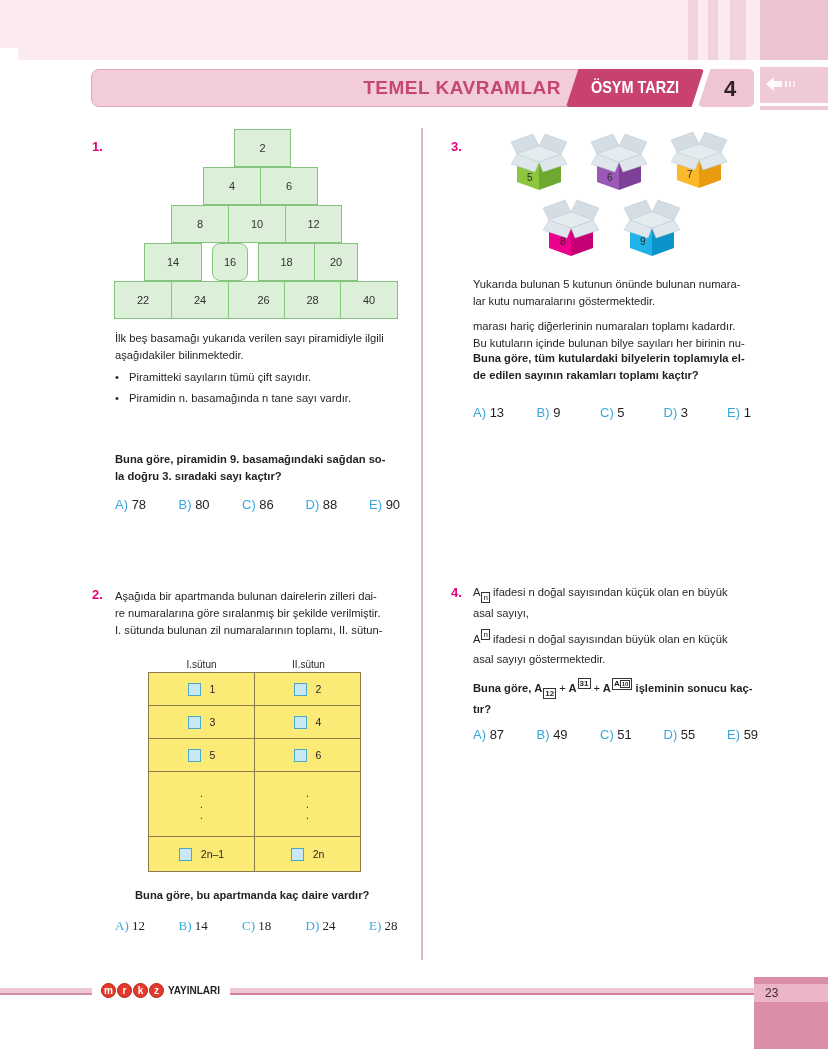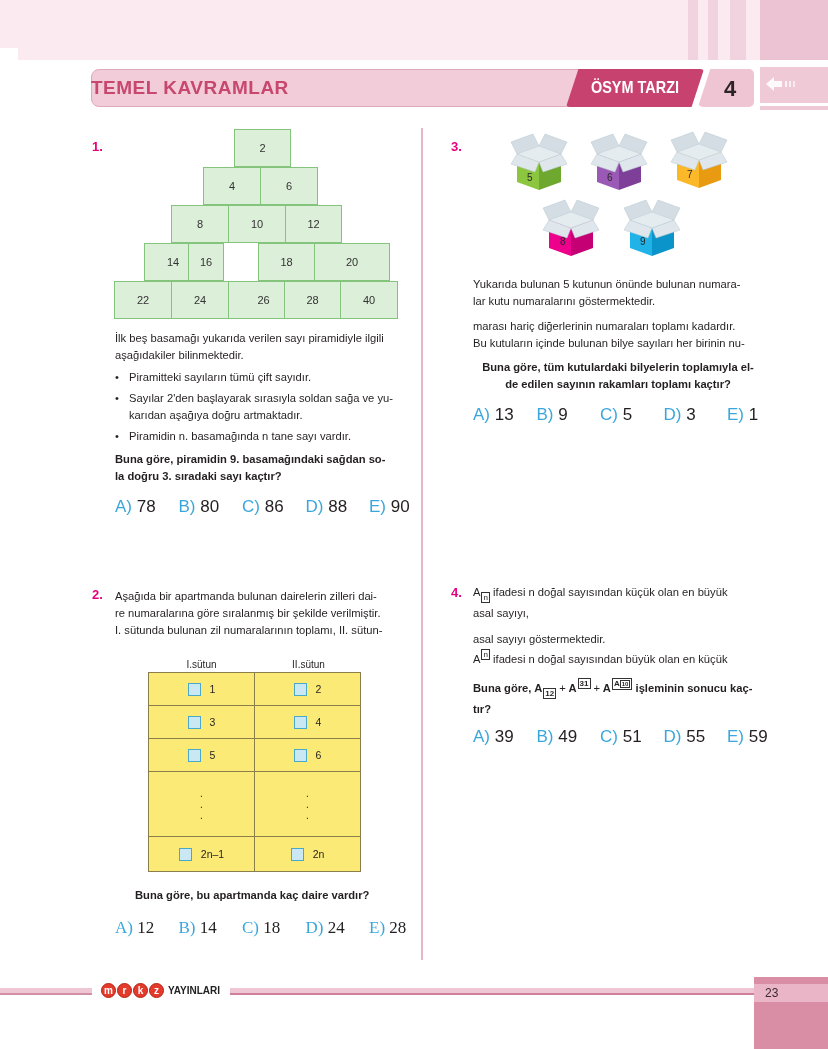--- a/index.html
+++ b/index.html
@@ -8,21 +8,21 @@
 
   
   .top-band { position: absolute; left: 0; top: 0; width: 828px; height: 60px; background: #fbeaf0; }
   .top-band-notch { position: absolute; left: 0; top: 48px; width: 18px; height: 12px; background: #ffffff; }
   .stripe { position: absolute; top: 0; height: 60px; background: #f0d3de; }
   .top-right-block { position: absolute; left: 760px; top: 0; width: 68px; height: 60px; background: #ecc3d2; }
 
   
   .header-pill { position: absolute; left: 91px; top: 69px; width: 497px; height: 38px; background: #f2ccd8;
     border: 1px solid #e0a9bb; border-radius: 8px; }
-  .header-title { position: absolute; left: 91px; top: 69px; width: 470px; height: 28px; line-height: 38px; text-align: left;
+  .header-title { position: absolute; left: 91px; top: 69px; width: 470px; height: 28px; line-height: 38px; text-align: right;
     font-size: 19px; font-weight: bold; color: #c6476f; letter-spacing: 0.5px; }
   .osym-tab { position: absolute; left: 566px; top: 69px; width: 138px; height: 38px; background: #c8426f;
     clip-path: polygon(9% 0, 100% 0, 91% 100%, 0 100%); border-radius: 4px; }
   .osym-label { position: absolute; left: 566px; top: 69px; width: 138px; height: 38px; line-height: 38px; text-align: center;
     color: #ffffff; font-weight: bold; font-size: 17px; transform: scaleX(0.85); }
   .num-tab { position: absolute; left: 698px; top: 69px; width: 56px; height: 38px; background: #efc5d3;
     clip-path: polygon(22% 0, 100% 0, 100% 100%, 0 100%); border-radius: 5px; }
   .num-label { position: absolute; left: 708px; top: 69px; width: 44px; height: 38px; line-height: 40px; text-align: center;
     font-size: 22px; font-weight: bold; color: #2b2325; }
   .arrow-block { position: absolute; left: 760px; top: 67px; width: 68px; height: 36px; background: #efc9d6; }
@@ -32,21 +32,21 @@
   
   .col-divider { position: absolute; left: 421px; top: 128px; width: 2px; height: 832px; background: #e7b6c6; }
 
   
   .qnum { position: absolute; font-weight: bold; font-size: 13px; color: #e6007e; }
   .para { position: absolute; font-size: 11.2px; line-height: 17px; color: #231f20; }
   .para.bold { font-weight: bold; }
   .bullets { position: absolute; list-style: none; font-size: 11.2px; line-height: 17px; }
   .bullets li { position: relative; padding-left: 14px; margin-bottom: 4px; }
   .bullets li::before { content: "•"; position: absolute; left: 0; top: 0; }
-  .choices { position: absolute; display: flex; font-size: 17px; }
+  .choices { position: absolute; display: flex; font-size: 13px; }
   .choice { width: 63.5px; white-space: nowrap; }
   .choice .letter { color: #3aa7dc; }
 
   
   .pyr-cell { position: absolute; height: 38px; background: #dcefd9; border: 1px solid #85c47d;
     display: flex; align-items: center; justify-content: center; font-size: 11px; color: #333; }
 
   
   .box { position: absolute; width: 60px; height: 64px; }
   .box-label { position: absolute; font-size: 10px; color: #2a2a2a; }
@@ -109,42 +109,38 @@
   <div class="pyr-cell" style="left:234px;top:129px;width:57px;">2</div>
 
   <div class="pyr-cell" style="left:203px;top:167px;width:58px;">4</div>
   <div class="pyr-cell" style="left:260px;top:167px;width:58px;">6</div>
 
   <div class="pyr-cell" style="left:171px;top:205px;width:58px;">8</div>
   <div class="pyr-cell" style="left:228px;top:205px;width:58px;">10</div>
   <div class="pyr-cell" style="left:285px;top:205px;width:57px;">12</div>
 
   <div class="pyr-cell" style="left:144px;top:243px;width:58px;">14</div>
-  <div class="pyr-cell" style="left:188px;top:243px;width:36px;">16</div>
+  <div class="pyr-cell" style="left:212px;top:243px;width:36px;border-radius:8px;">16</div>
   <div class="pyr-cell" style="left:258px;top:243px;width:57px;">18</div>
-  <div class="pyr-cell" style="left:314px;top:243px;width:76px;">20</div>
+  <div class="pyr-cell" style="left:314px;top:243px;width:44px;">20</div>
 
   <div class="pyr-cell" style="left:114px;top:281px;width:58px;">22</div>
   <div class="pyr-cell" style="left:171px;top:281px;width:58px;">24</div>
   <div class="pyr-cell" style="left:228px;top:281px;width:71px;">26</div>
   <div class="pyr-cell" style="left:284px;top:281px;width:57px;">28</div>
   <div class="pyr-cell" style="left:340px;top:281px;width:58px;">40</div>
 </div>
 
 <div class="para" style="left:115px;top:330px;width:290px;">
   <div>İlk beş basamağı yukarıda verilen sayı piramidiyle ilgili</div>
   <div>aşağıdakiler bilinmektedir.</div>
 </div>
 
 <ul class="bullets" style="left:115px;top:369px;width:290px;">
   <li><span>Piramitteki sayıların tümü çift sayıdır.</span></li>
-  <li>
-      <div>Sayılar 2'den başlayarak sırasıyla soldan sağa ve yu-</div>
-      <div>karıdan aşağıya doğru artmaktadır.</div>
-    </li>
   <li><span>Piramidin n. basamağında n tane sayı vardır.</span></li>
 </ul>
 
 <div class="para bold" style="left:115px;top:451px;width:290px;">
   <div>Buna göre, piramidin 9. basamağındaki sağdan so-</div>
   <div>la doğru 3. sıradaki sayı kaçtır?</div>
 </div>
 
 <div class="choices" style="left:115px;top:497px;">
   <div class="choice"><span class="letter">A)</span> <span>78</span></div>
@@ -294,60 +290,60 @@
 </div>
 
 <div class="para" style="left:473px;top:276px;width:290px;">
   <div>Yukarıda bulunan 5 kutunun önünde bulunan numara-</div>
   <div>lar kutu numaralarını göstermektedir.</div>
 </div>
 <div class="para" style="left:473px;top:318px;width:290px;">
   <div>marası hariç diğerlerinin numaraları toplamı kadardır.</div>
   <div>Bu kutuların içinde bulunan bilye sayıları her birinin nu-</div>
 </div>
-<div class="para bold" style="left:473px;top:359px;width:290px;text-align:center;">
+<div class="para bold" style="left:473px;top:350px;width:290px;">
   <div>Buna göre, tüm kutulardaki bilyelerin toplamıyla el-</div>
   <div>de edilen sayının rakamları toplamı kaçtır?</div>
 </div>
 
 <div class="choices" style="left:473px;top:405px;">
   <div class="choice"><span class="letter">A)</span> <span>13</span></div>
   <div class="choice"><span class="letter">B)</span> <span>9</span></div>
   <div class="choice"><span class="letter">C)</span> <span>5</span></div>
   <div class="choice"><span class="letter">D)</span> <span>3</span></div>
   <div class="choice"><span class="letter">E)</span> <span>1</span></div>
 </div>
 
 <div class="qnum" style="left:451px;top:585px;">4.</div>
 
 <div class="para" style="left:473px;top:582px;width:290px;line-height:20px;">
   <div><span>A</span><span class="sub-box">n</span> <span>ifadesi n doğal sayısından küçük olan en büyük</span></div>
   <div>asal sayıyı,</div>
 </div>
 
 <div class="para" style="left:473px;top:629px;width:290px;line-height:20px;">
+  <div><span>A</span><span class="sup-box">n</span> <span>ifadesi n doğal sayısından büyük olan en küçük</span></div>
   <div>asal sayıyı göstermektedir.</div>
-  <div><span>A</span><span class="sup-box">n</span> <span>ifadesi n doğal sayısından büyük olan en küçük</span></div>
 </div>
 
 <div class="para bold" style="left:473px;top:678px;width:290px;line-height:20px;">
   <div>
     <span>Buna göre,</span>
     <span>A</span><span class="sub-box">12</span>
     <span style="font-weight:normal;">+</span>
     <span>A</span><span class="sup-box">31</span>
     <span style="font-weight:normal;">+</span>
     <span>A</span><span class="sup-box"><span>A</span><span style="border:1px solid #333;font-size:6px;padding:0 1px;">10</span></span>
     <span>işleminin sonucu kaç-</span>
   </div>
   <div>tır?</div>
 </div>
 
 <div class="choices" style="left:473px;top:727px;">
-  <div class="choice"><span class="letter">A)</span> <span>39</span></div>
+  <div class="choice"><span class="letter">A)</span> <span>87</span></div>
   <div class="choice"><span class="letter">B)</span> <span>49</span></div>
   <div class="choice"><span class="letter">C)</span> <span>51</span></div>
   <div class="choice"><span class="letter">D)</span> <span>55</span></div>
   <div class="choice"><span class="letter">E)</span> <span>59</span></div>
 </div>
 
 <div class="foot-line-left"></div>
 <div class="foot-line-mid"></div>
 <div class="logo">
   <div class="logo-dot">m</div>

